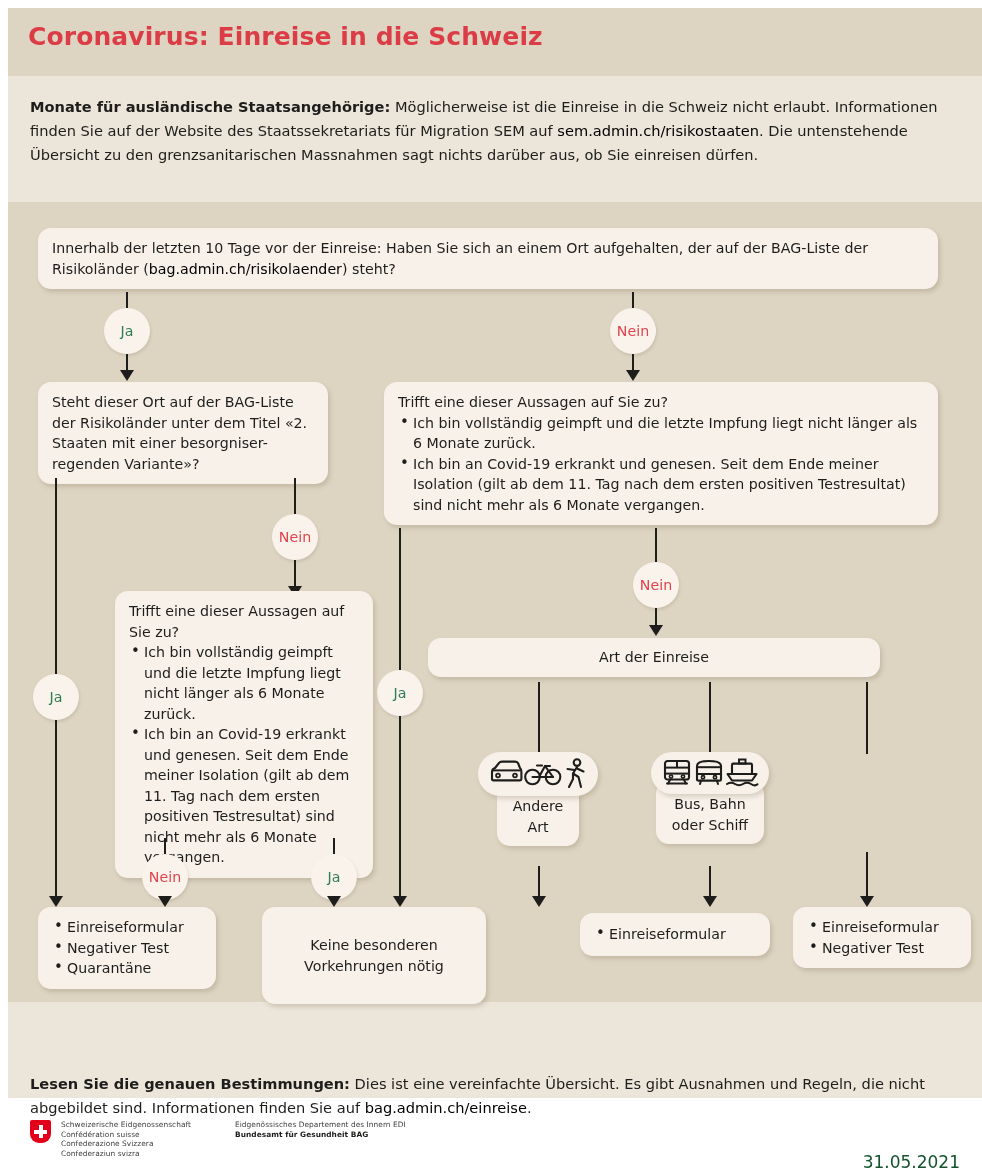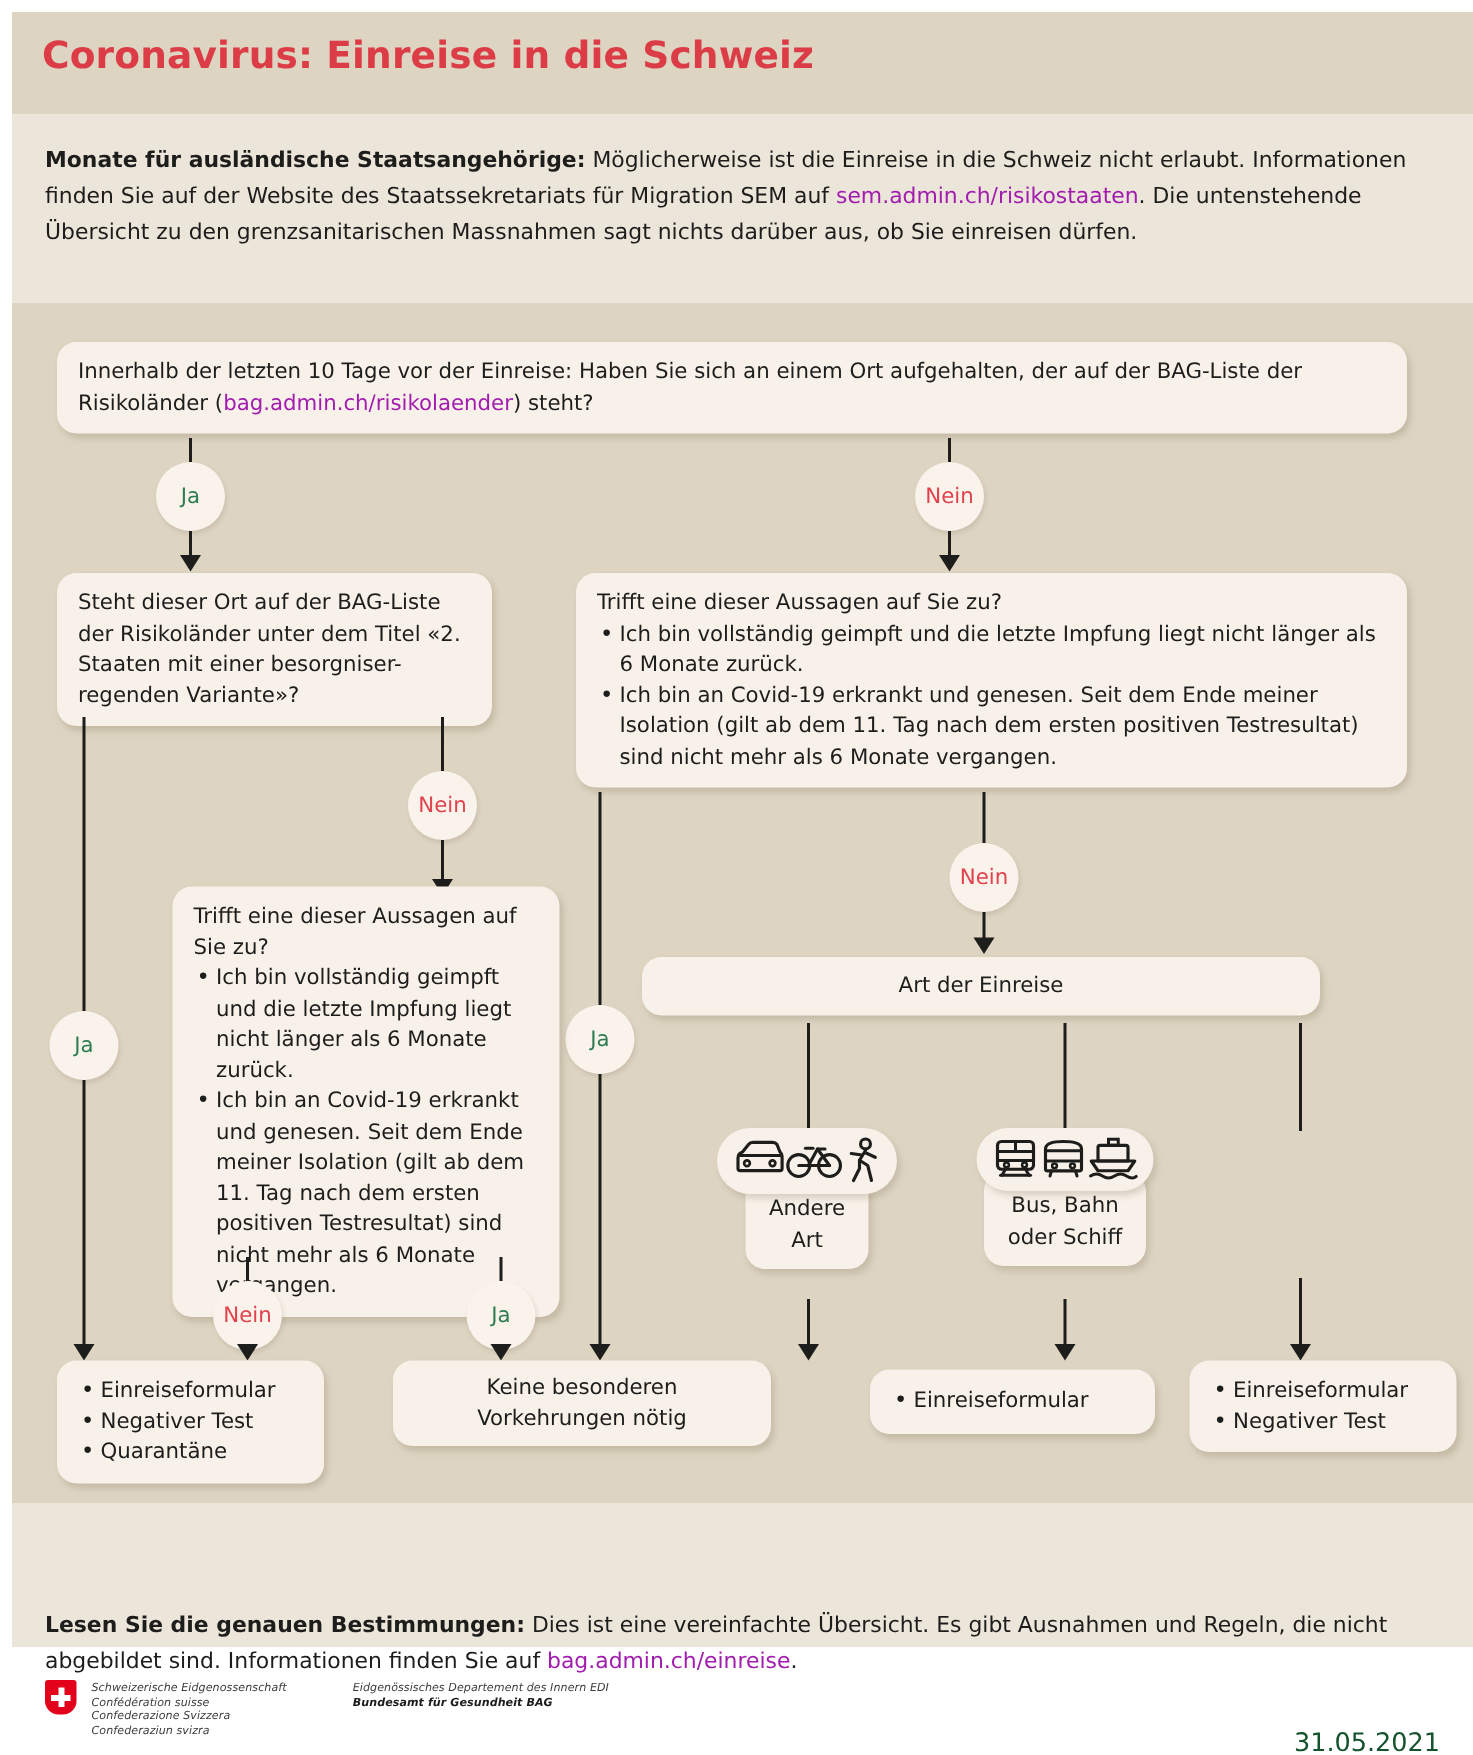--- a/index.html
+++ b/index.html
@@ -32,30 +32,30 @@
     font-size: 25px; font-weight: 700;
     color: #dc3c46;
     letter-spacing: .1px;
     font-family: "DejaVu Sans", "Liberation Sans", sans-serif;
   }
   #notice {
     position: absolute; left: 30px; top: 95px; width: 925px;
     font-size: 14.6px; line-height: 24px; color: #1d1d1b;
   }
   #notice b { font-weight: 700; }
-  .link { color: #a21caf; }
+  .link { color: #000000; }
 
   #footnote {
     position: absolute; left: 30px; top: 1072px; width: 925px;
     font-size: 14.6px; line-height: 24px; color: #1d1d1b;
   }
   #footnote b { font-weight: 700; }
 
   
-  #logo-wrap { position: absolute; left: 30px; top: 1120px; display: flex; align-items: flex-start; gap: 10px; font-style: italic; }
+  #logo-wrap { position: absolute; left: 30px; top: 1120px; display: flex; align-items: flex-start; gap: 10px; }
   .swiss-flag { width: 21px; height: 23px; position: relative; flex: none; }
   .swiss-flag .bg { position: absolute; inset: 0; background: #e2001a;
      border-radius: 2px 2px 9px 9px; }
   .swiss-flag .barh { position: absolute; left: 4px; top: 9.5px; width: 13px; height: 4px; background: #fff; }
   .swiss-flag .barv { position: absolute; left: 8.5px; top: 5px; width: 4px; height: 13px; background: #fff; }
   .logo-col { font-size: 7.4px; line-height: 9.6px; color: #3c3c3b; letter-spacing: .05px; }
   .logo-col.dept { margin-left: 34px; }
   .logo-col .bold { font-weight: 700; color: #1d1d1b; }
   #date {
     position: absolute; right: 22px; top: 1133px;
@@ -280,21 +280,21 @@
   <div class="arrowhead" style="left:859.5px; top:896px;"></div>
 
   <div class="node" id="out-full" style="left:38px; top:907px; width:178px;">
     <ul>
       <li>Einreiseformular</li>
       <li>Negativer Test</li>
       <li>Quarantäne</li>
     </ul>
   </div>
 
-  <div class="node center" id="out-none" style="left:262px; top:907px; width:252px; padding:8px 14px;">
+  <div class="node center" id="out-none" style="left:262px; top:907px; width:224px; padding:28px 14px;">
     <div>Keine besonderen</div>
     <div>Vorkehrungen nötig</div>
   </div>
 
   <div class="node" id="out-form" style="left:580px; top:913px; width:190px; padding:11px 14px;">
     <ul>
       <li>Einreiseformular</li>
     </ul>
   </div>
 

